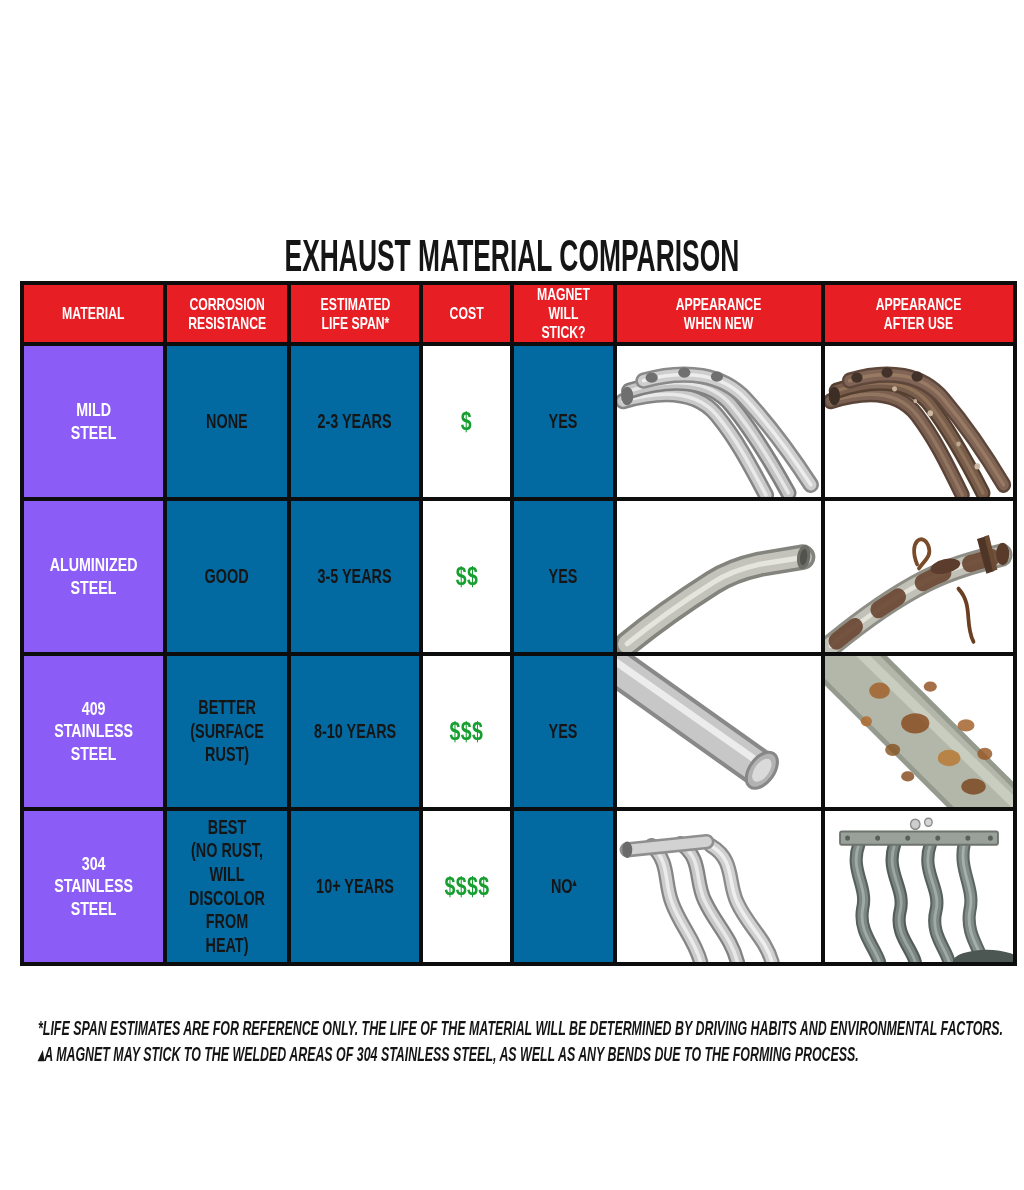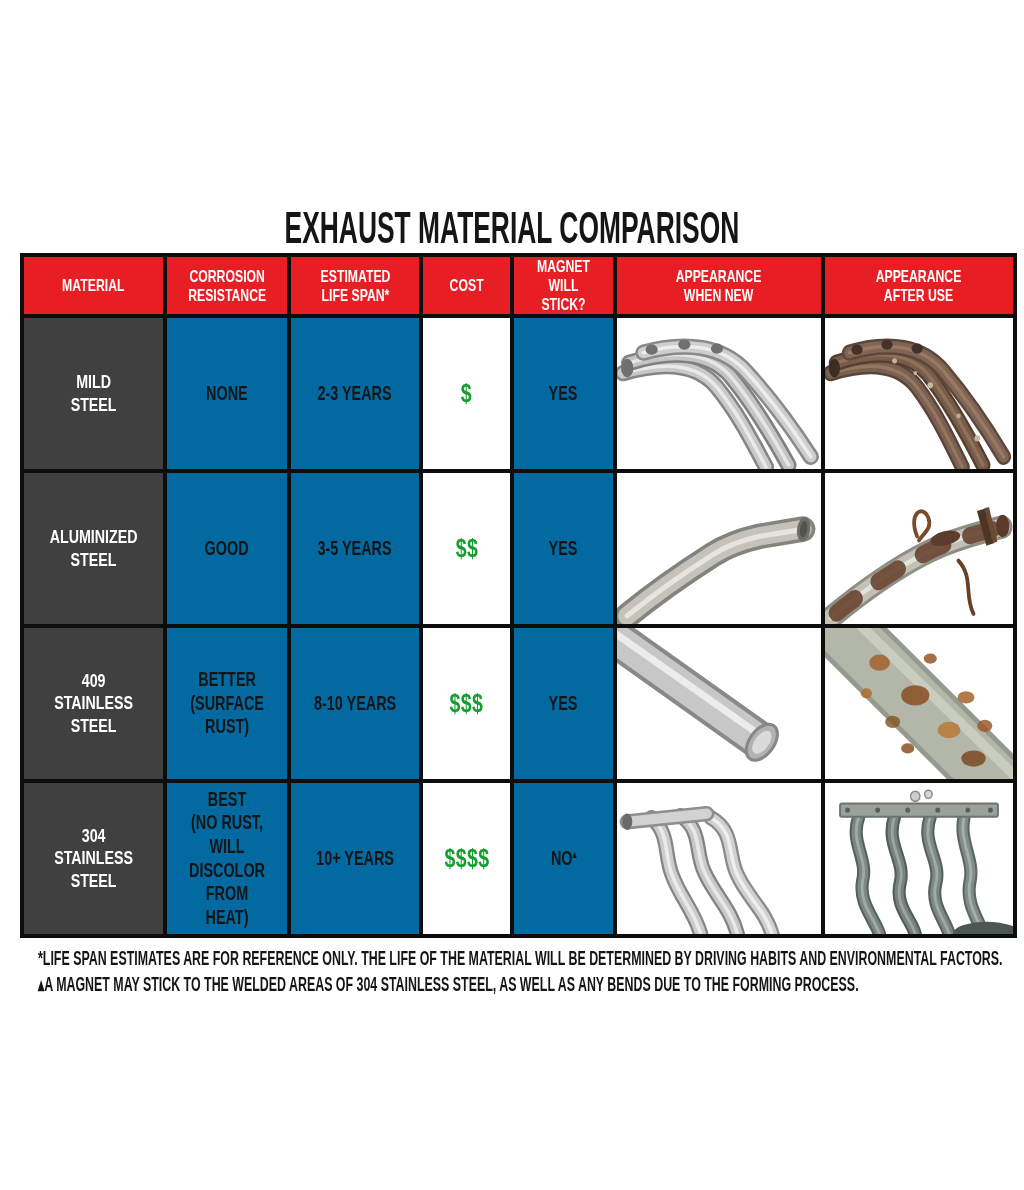--- a/index.html
+++ b/index.html
@@ -1,42 +1,42 @@
 <!DOCTYPE html>
 <html><head>
 <meta charset="utf-8">
 <style>
   html,body{margin:0;padding:0;background:#ffffff;}
   body{width:1024px;height:1190px;position:relative;overflow:hidden;
        font-family:"Liberation Sans", sans-serif;color:#141414;}
-  .canvas{position:absolute;inset:0;background:#ffffff;}
+  .canvas{position:absolute;inset:0;background:#ffffff;margin-top:28px;}
 
   
   .cond{display:inline-block;transform-origin:center center;white-space:pre-line;}
   .sx60{transform:scaleX(.60);} .sx62{transform:scaleX(.62);}
   .sx72{transform:scaleX(.72);} .sx75{transform:scaleX(.75);}
 
   .title{position:absolute;top:206px;left:0;width:100%;text-align:center;
          font-weight:bold;font-size:44px;line-height:1;letter-spacing:0;color:#151515;}
 
   table.cmp{position:absolute;top:253px;left:20px;width:993px;
             border-collapse:collapse;table-layout:fixed;background:#ffffff;}
   table.cmp th, table.cmp td{border:4px solid #0d0d0d;text-align:center;
             vertical-align:middle;padding:0;overflow:hidden;}
   thead tr{height:53px;}
   tbody tr{height:151px;}
   th{background:#e81e25;color:#ffffff;font-size:17px;font-weight:bold;line-height:1.12;}
-  td.material{background:#404040;color:#ffffff;font-size:19px;font-weight:bold;line-height:1.18;}
+  td.material{background:#8b5cf6;color:#ffffff;font-size:19px;font-weight:bold;line-height:1.18;}
   td.value{color:#151515;font-size:20px;font-weight:bold;line-height:1.18;background:#0369a1;}
   td.cost{color:#169e2f;font-size:26px;font-weight:bold;background:#ffffff;letter-spacing:.5px;}
   td.photo{background:#ffffff;padding:0;}
   td.photo svg{display:block;width:100%;height:151px;}
   sup.mag{font-size:11px;vertical-align:7px;}
 
-  .notes{position:absolute;left:38px;top:946px;width:968px;}
+  .notes{position:absolute;left:38px;top:988px;width:968px;font-style:italic;}
   .note{font-size:20px;font-weight:bold;line-height:1.28;white-space:nowrap;color:#151515;}
   .note .cond{transform-origin:left center;white-space:nowrap;}
 </style>
 </head>
 <body>
 
 <div class="canvas">
 
   <div class="title">
     <span class="cond sx60">EXHAUST MATERIAL COMPARISON</span>

